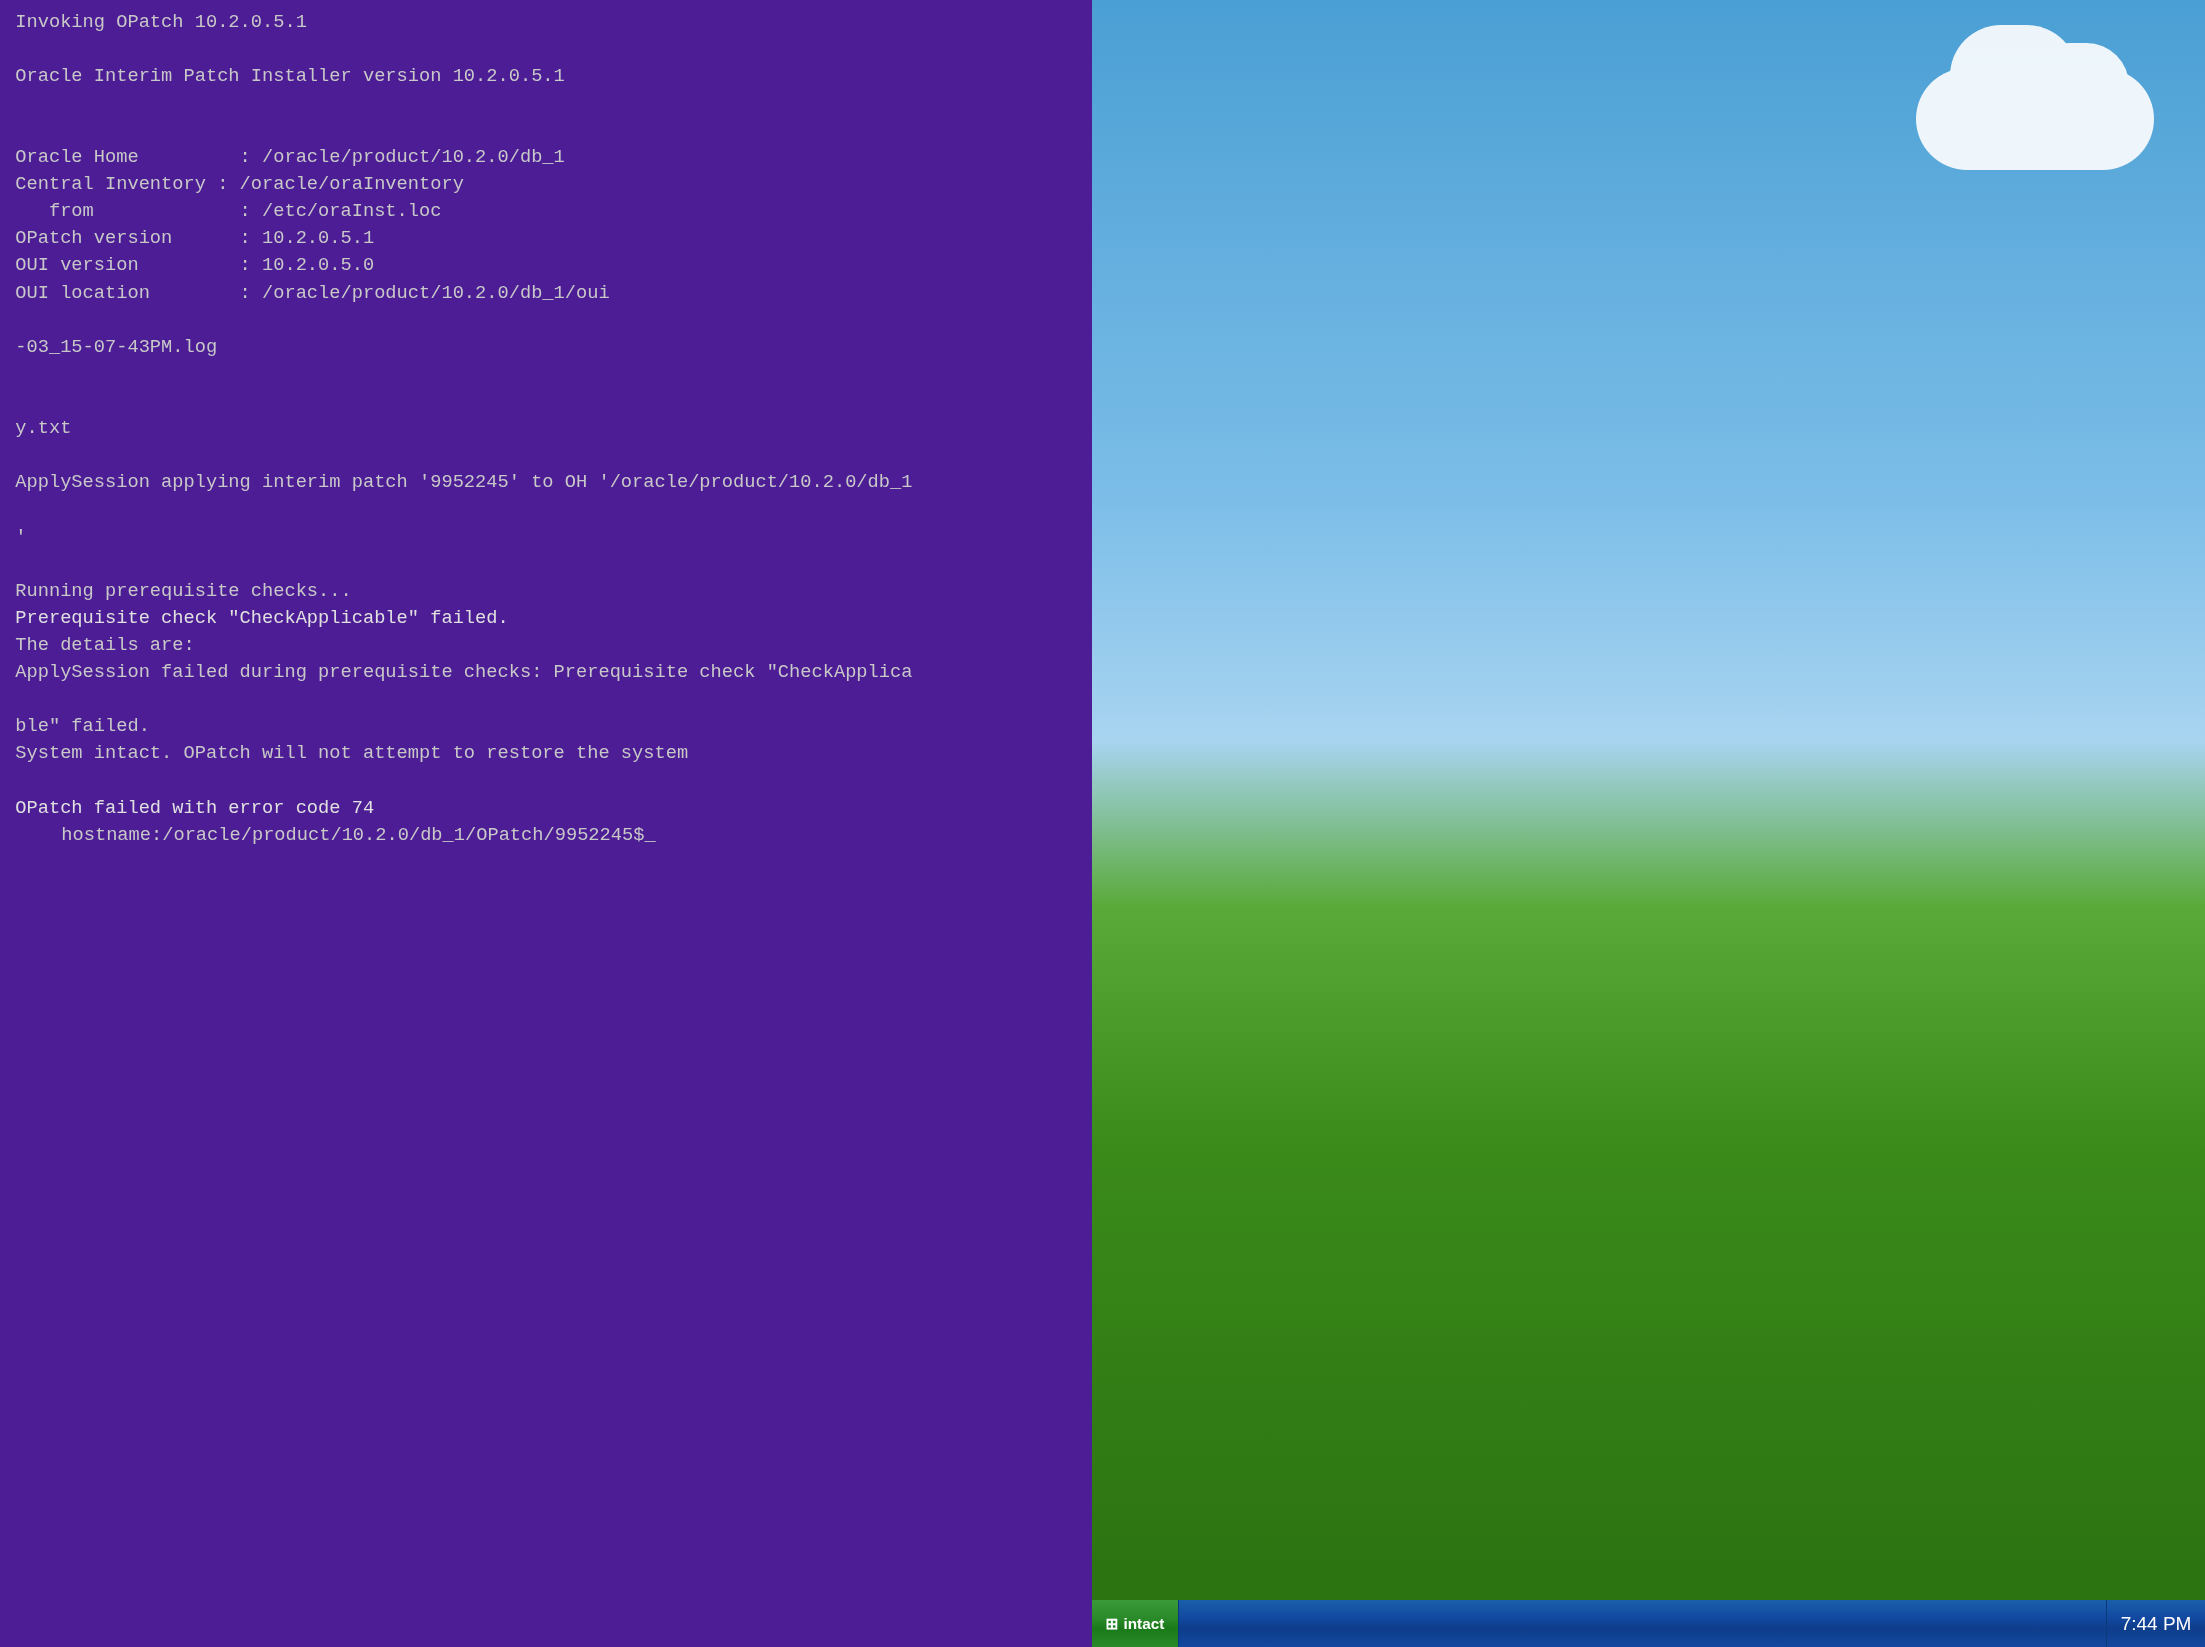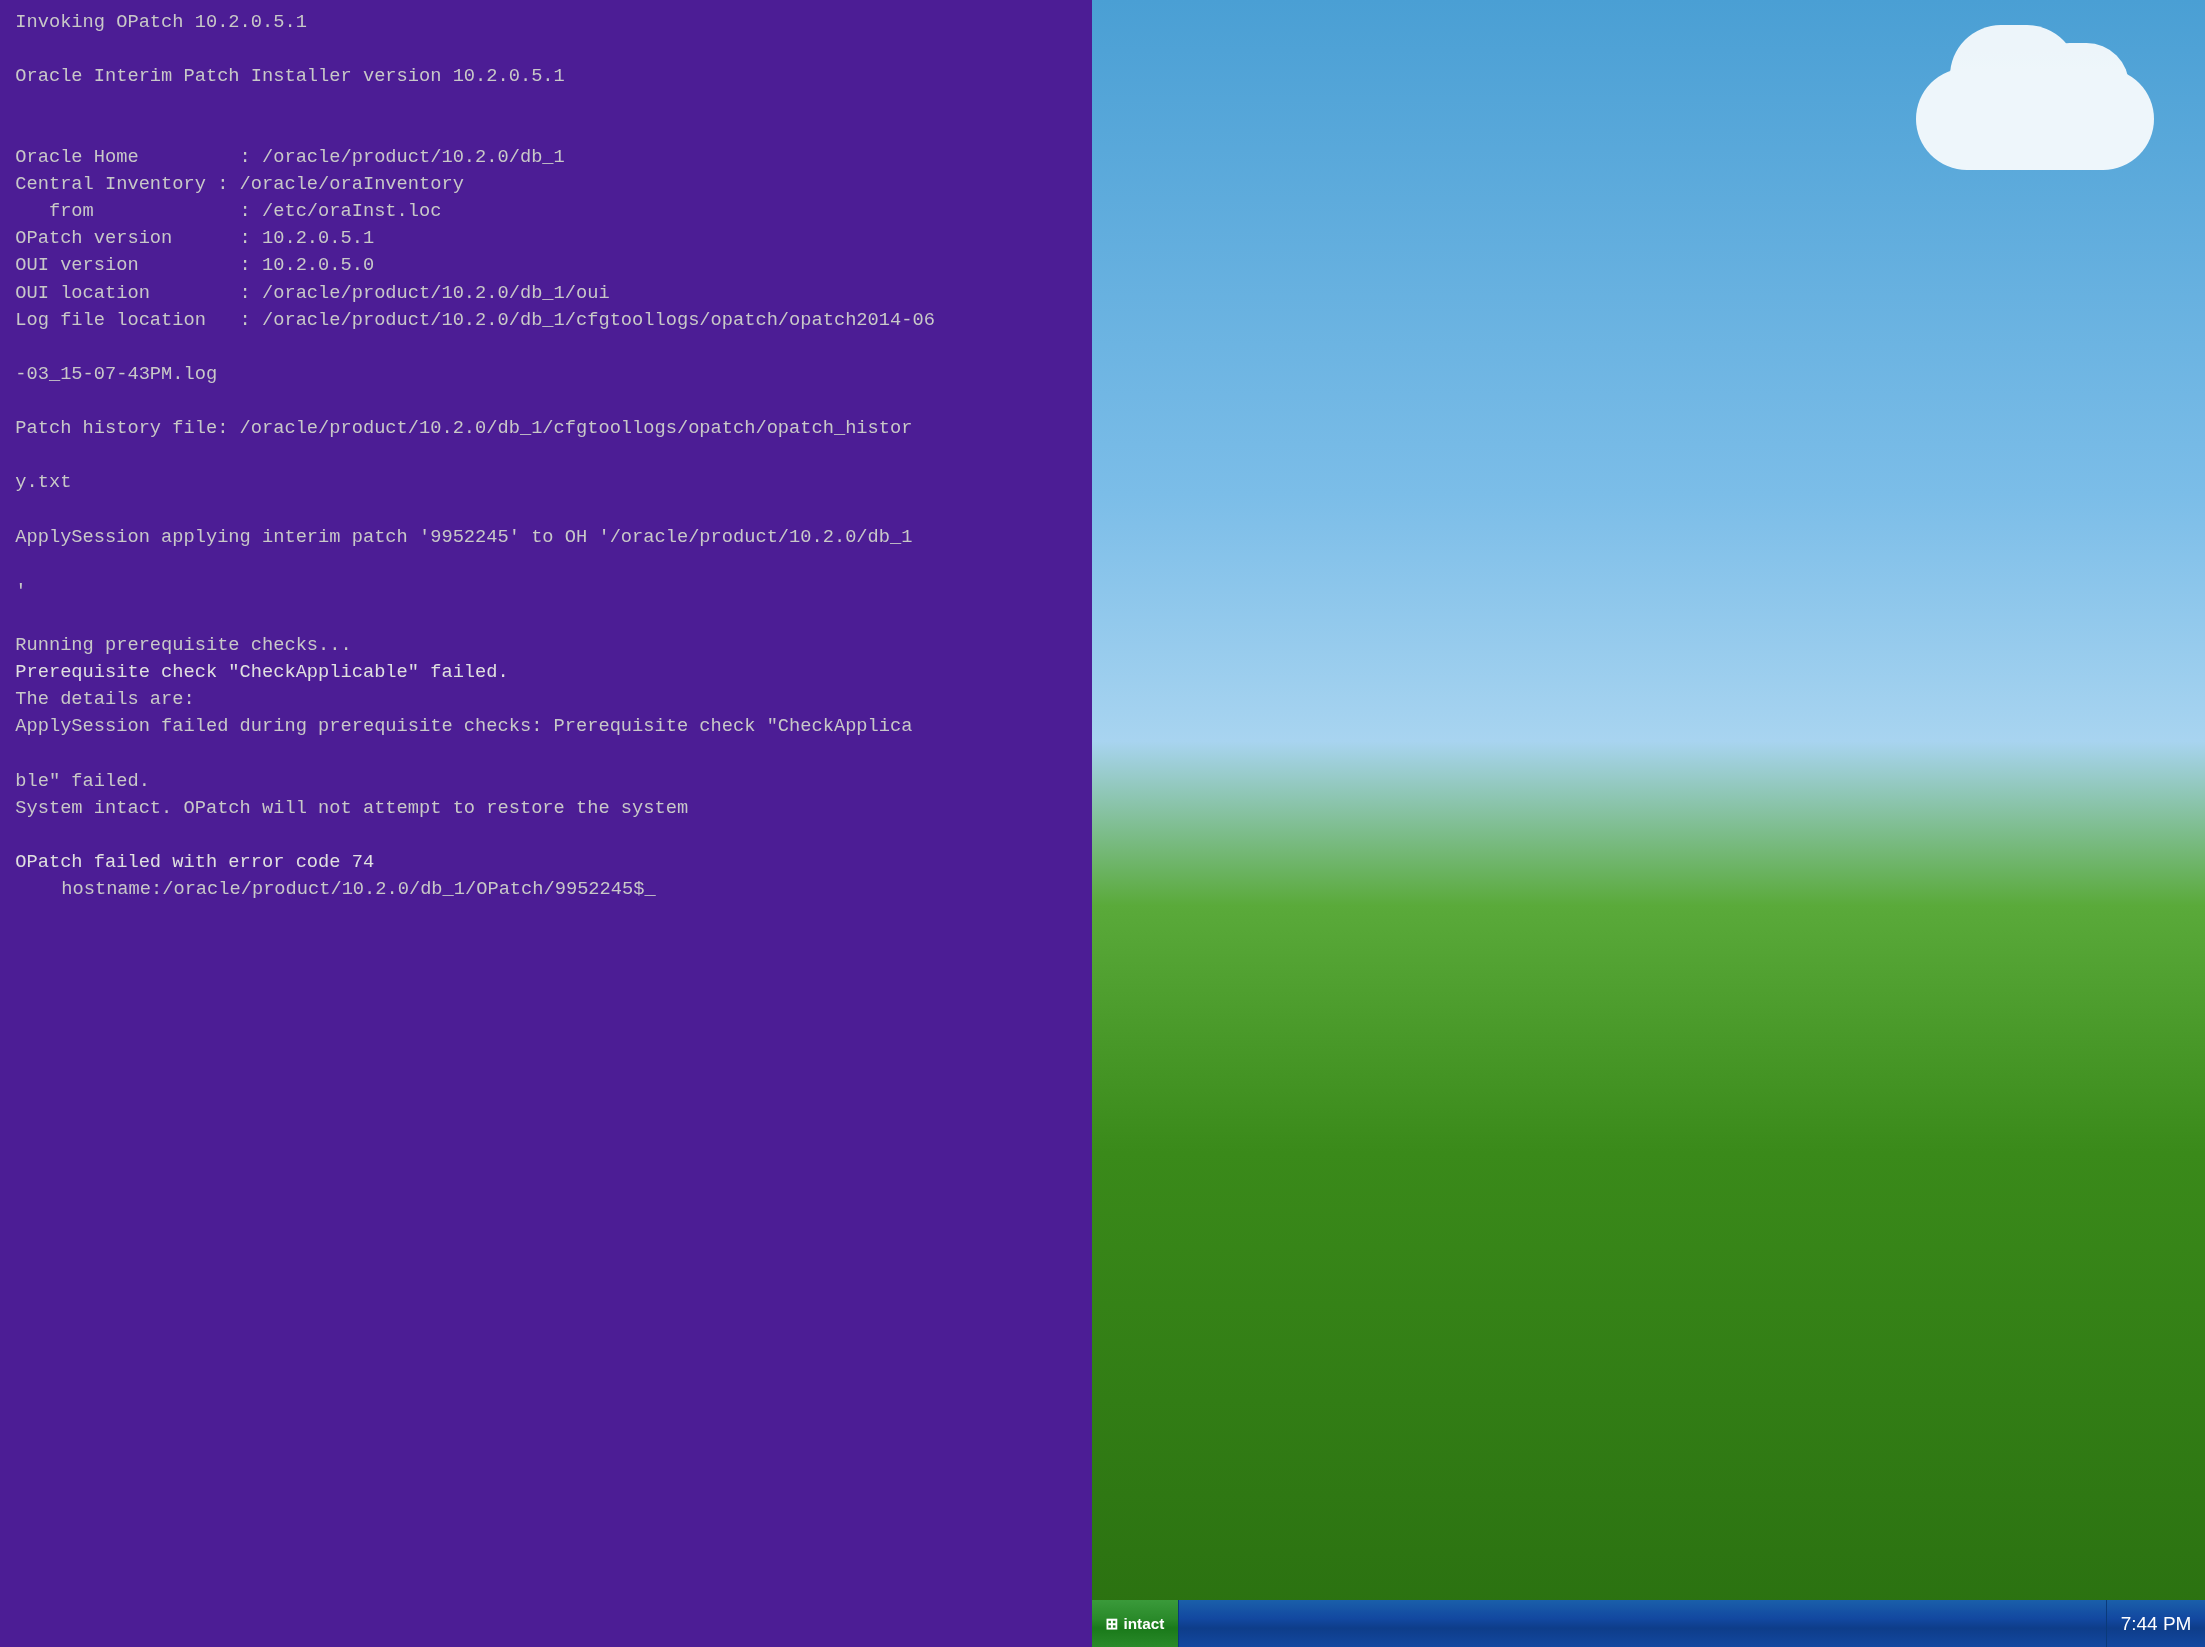--- a/index.html
+++ b/index.html
@@ -141,25 +141,23 @@
 </span><span class="normal-line">
 </span><span class="normal-line">Oracle Interim Patch Installer version 10.2.0.5.1
 </span><span class="normal-line">
 </span><span class="normal-line">
 </span><span class="normal-line">Oracle Home         : /oracle/product/10.2.0/db_1
 </span><span class="normal-line">Central Inventory : /oracle/oraInventory
 </span><span class="normal-line">   from             : /etc/oraInst.loc
 </span><span class="normal-line">OPatch version      : 10.2.0.5.1
 </span><span class="normal-line">OUI version         : 10.2.0.5.0
 </span><span class="normal-line">OUI location        : /oracle/product/10.2.0/db_1/oui
-</span><span class="normal-line">Log file location   : /oracle/product/10.2.0/db_1/cfgtoollogs/opatch/opatch2014-06
 </span><span class="normal-line">
 </span><span class="normal-line">-03_15-07-43PM.log
 </span><span class="normal-line">
-</span><span class="normal-line">Patch history file: /oracle/product/10.2.0/db_1/cfgtoollogs/opatch/opatch_histor
 </span><span class="normal-line">
 </span><span class="normal-line">y.txt
 </span><span class="normal-line">
 </span><span class="normal-line">ApplySession applying interim patch '9952245' to OH '/oracle/product/10.2.0/db_1
 </span><span class="normal-line">
 </span><span class="normal-line">'
 </span><span class="normal-line">
 </span><span class="normal-line">Running prerequisite checks...
 </span><span class="error-line">Prerequisite check "CheckApplicable" failed.
 </span><span class="normal-line">The details are:

